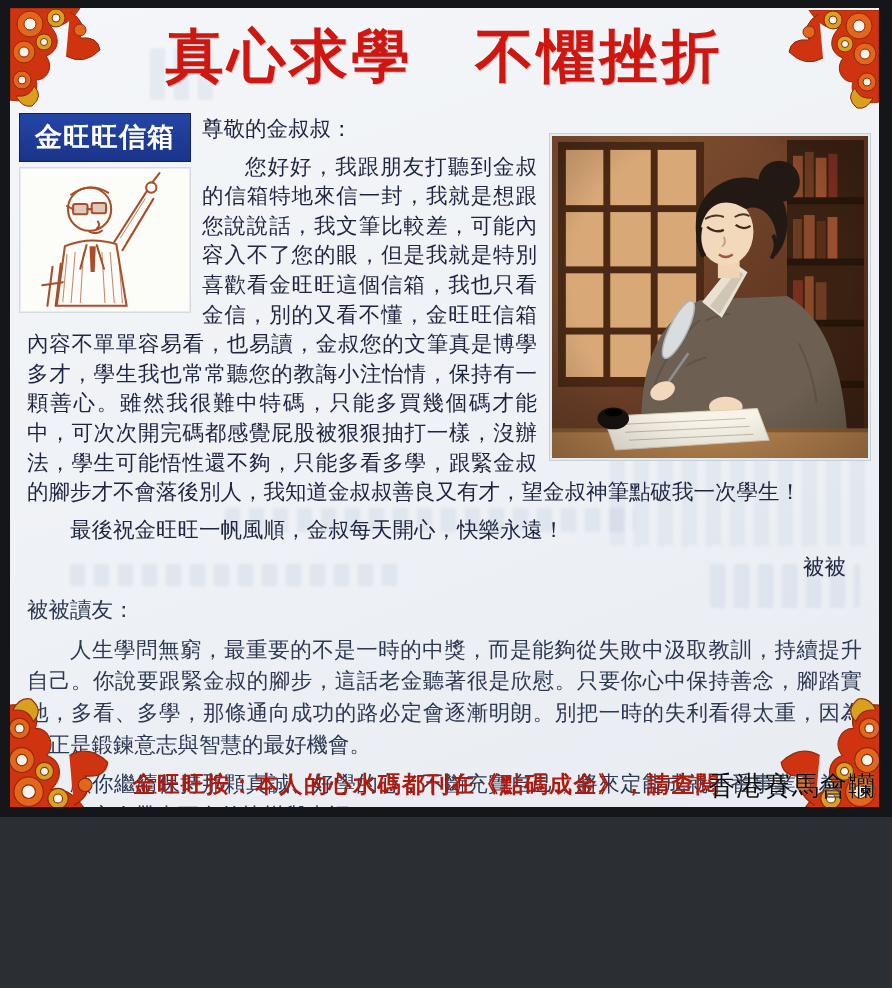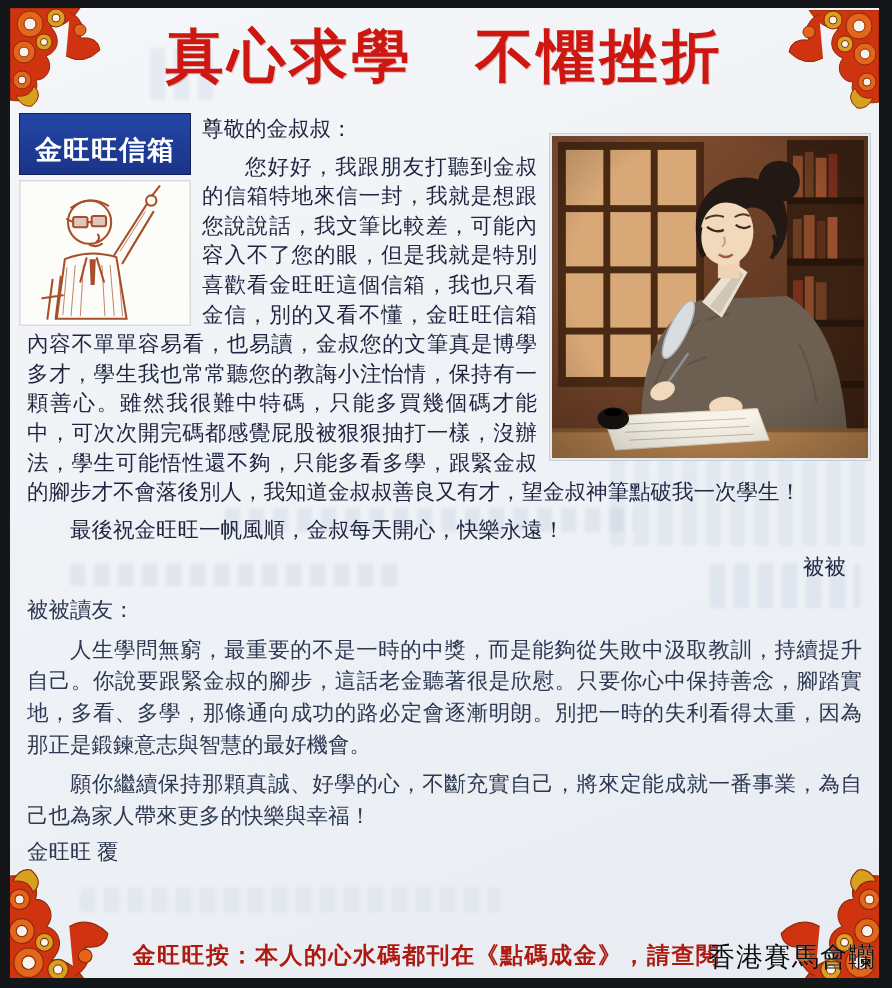--- a/index.html
+++ b/index.html
@@ -1,18 +1,18 @@
 <!DOCTYPE html>
 <html><head>
 <meta charset="utf-8">
 <style>
   * { box-sizing: border-box; }
   html,body { margin:0; padding:0; background:#2b2e33; }
   .frame {
-    position:relative; width:892px; height:988px;
+    position:relative; width:892px; height:817px;
     background:#141619; padding:8px 13px 10px 10px;
   }
   .paper {
     position:relative; width:100%; height:100%;
     background:linear-gradient(160deg,#f4f6f9 0%, #eef1f5 55%, #e8ecf2 100%);
     overflow:hidden;
     font-family:"Liberation Serif","DejaVu Serif",serif;
   }
   
   .ghost {
@@ -40,21 +40,21 @@
     text-shadow:1px 1px 0 rgba(150,20,10,.25);
   }
 
   .content { position:absolute; z-index:3; top:99px; left:9px; right:9px; }
 
   .logo-box { float:left; width:172px; margin:6px 11px 4px 0; }
   .logo-banner {
     background:linear-gradient(#2446a5,#1a3489); color:#ffffff;
     font-family:"Liberation Sans","DejaVu Sans",sans-serif;
     font-weight:bold; font-size:27px; letter-spacing:1px;
-    text-align:center; padding:18px 0 6px; border:1px solid #122259;
+    text-align:center; padding:5px 0 6px; border:1px solid #122259;
   }
   .logo-art {
     margin-top:5px; height:146px; background:#fcfcf9;
     border:1px solid #d6dbe1; box-shadow:0 0 0 1px #e8ebef inset;
   }
   .logo-art svg { width:100%; height:100%; display:block; }
 
   .portrait {
     float:right; width:320px; height:326px; margin:27px 0 10px 13px;
     border:2px solid #e5eaef; outline:1px solid #c6cfd8;

